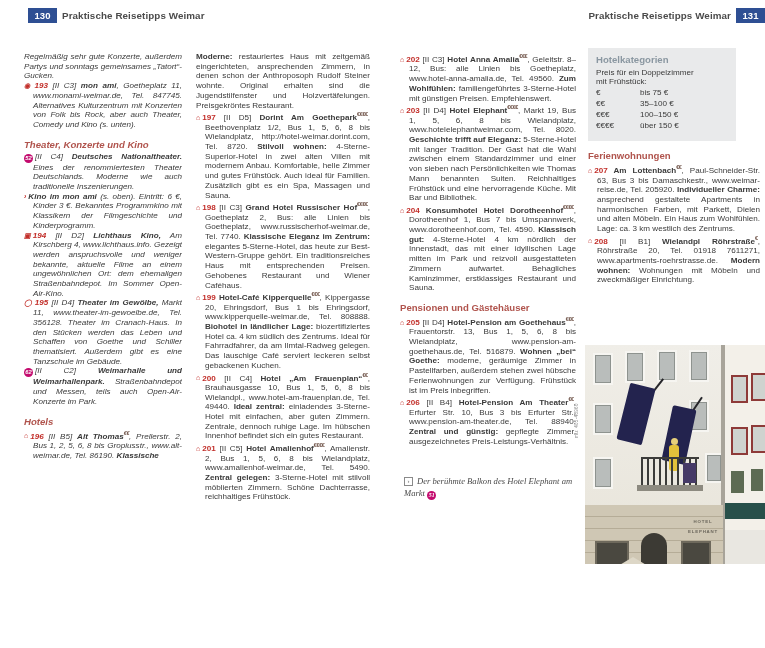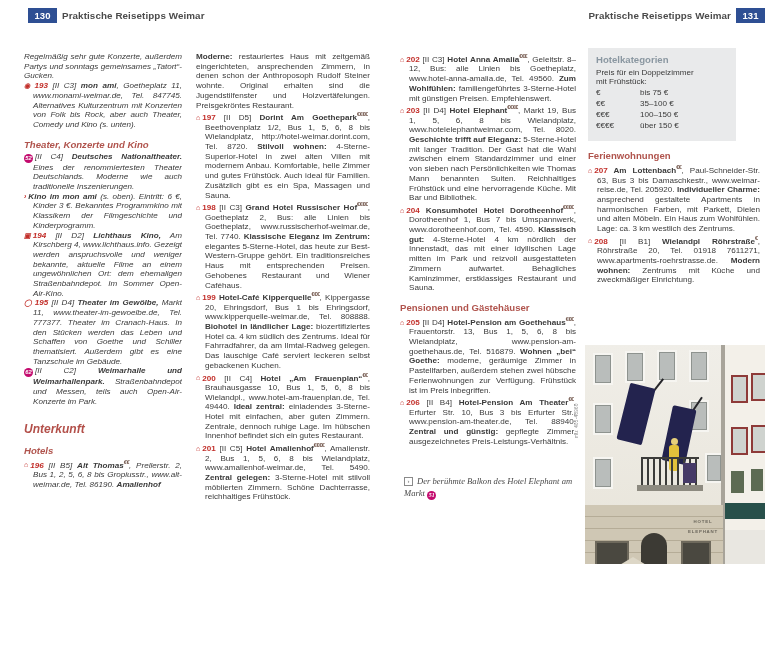--- a/index.html
+++ b/index.html
@@ -91,25 +91,24 @@
     <span class="pagenum">131</span>
   </div>
 
   <div class="col col1">
       <div class="para"><span>Regelmäßig sehr gute Konzerte, außerdem Partys und sonntags gemeinsames „Tatort“-Gucken.</span></div>
       <div class="entry"><span class="marker">◉</span><span class="b red">193 </span><span>[II C3] </span><span class="b">mon ami</span><span>, Goetheplatz 11, www.monami-weimar.de, Tel. 847745. Alternatives Kulturzentrum mit Konzerten von Folk bis Rock, aber auch Theater, Comedy und Kino (s. unten).</span></div>
       <div class="subhead">Theater, Konzerte und Kino</div>
       <div class="entry"><span class="badge">52</span><span>[II C4] </span><span class="b">Deutsches Nationaltheater.</span><span> Eines der renommiertesten Theater Deutschlands. Moderne wie auch traditionelle Inszenierungen.</span></div>
       <div class="entry"><span class="marker">›</span><span class="b">Kino im mon ami</span><span> (s. oben). Eintritt: 6 €, Kinder 3 €. Bekanntes Programmkino mit Klassikern der Filmgeschichte und Kinderprogramm.</span></div>
       <div class="entry"><span class="marker">▣</span><span class="b red">194 </span><span>[II D2] </span><span class="b">Lichthaus Kino,</span><span> Am Kirschberg 4, www.lichthaus.info. Gezeigt werden anspruchsvolle und weniger bekannte, aktuelle Filme an einem ungewöhnlichen Ort: dem ehemaligen Straßenbahndepot. Im Sommer Open-Air-Kino.</span></div>
-      <div class="entry"><span class="marker">◯</span><span class="b red">195 </span><span>[II D4] </span><span class="b">Theater im Gewölbe,</span><span> Markt 11, www.theater-im-gewoelbe.de, Tel. 777377. Theater im Cranach-Haus. In den Stücken werden das Leben und Schaffen von Goethe und Schiller thematisiert. Außerdem gibt es eine Tanzschule im Gebäude.</span></div>
+      <div class="entry"><span class="marker">◯</span><span class="b red">195 </span><span>[II D4] </span><span class="b">Theater im Gewölbe,</span><span> Markt 11, www.theater-im-gewoelbe.de, Tel. 356128. Theater im Cranach-Haus. In den Stücken werden das Leben und Schaffen von Goethe und Schiller thematisiert. Außerdem gibt es eine Tanzschule im Gebäude.</span></div>
       <div class="entry"><span class="badge">62</span><span>[II C2] </span><span class="b">Weimarhalle und Weimarhallenpark.</span><span> Straßenbahndepot und Messen, teils auch Open-Air-Konzerte im Park.</span></div>
-      <div class="bighead">Unterkunft</div>
       <div class="subhead">Hotels</div>
-      <div class="entry"><span class="marker">⌂</span><span class="b red">196 </span><span>[II B5] </span><span class="b">Alt Thomas</span><span class="sup">€€</span><span>, Prellerstr. 2, Bus 1, 2, 5, 6, 8 bis Gropiusstr., www.alt-weimar.de, Tel. 86190. </span><span class="b">Amalienhof</span></div>
+      <div class="entry"><span class="marker">⌂</span><span class="b red">196 </span><span>[II B5] </span><span class="b">Alt Thomas</span><span class="sup">€€</span><span>, Prellerstr. 2, Bus 1, 2, 5, 6, 8 bis Gropiusstr., www.alt-weimar.de, Tel. 86190. </span><span class="b">Klassische</span></div>
     </div>
   <div class="col col2">
       <div class="para"><span class="b">Moderne:</span><span> restauriertes Haus mit zeitgemäß eingerichteten, ansprechenden Zimmern, in denen schon der Anthroposoph Rudolf Steiner wohnte. Original erhalten sind die Jugendstilfenster und Holzvertäfelungen. Preisgekröntes Restaurant.</span></div>
       <div class="entry"><span class="marker">⌂</span><span class="b red">197 </span><span>[II D5] </span><span class="b">Dorint Am Goethepark</span><span class="sup">€€€€</span><span>, Beethovenplatz 1/2, Bus 1, 5, 6, 8 bis Wielandplatz, http://hotel-weimar.dorint.com, Tel. 8720. </span><span class="b">Stilvoll wohnen:</span><span> 4-Sterne-Superior-Hotel in zwei alten Villen mit modernem Anbau. Komfortable, helle Zimmer und gutes Frühstück. Auch ideal für Familien. Zusätzlich gibt es ein Spa, Massagen und Sauna.</span></div>
       <div class="entry"><span class="marker">⌂</span><span class="b red">198 </span><span>[II C3] </span><span class="b">Grand Hotel Russischer Hof</span><span class="sup">€€€€</span><span>, Goetheplatz 2, Bus: alle Linien bis Goetheplatz, www.russischerhof-weimar.de, Tel. 7740. </span><span class="b">Klassische Eleganz im Zentrum:</span><span> elegantes 5-Sterne-Hotel, das heute zur Best-Western-Gruppe gehört. Ein traditionsreiches Haus mit entsprechenden Preisen. Gehobenes Restaurant und Wiener Caféhaus.</span></div>
       <div class="entry"><span class="marker">⌂</span><span class="b red">199 </span><span class="b">Hotel-Café Kipperquelle</span><span class="sup">€€€</span><span>, Kippergasse 20, Ehringsdorf, Bus 1 bis Ehringsdorf, www.kipperquelle-weimar.de, Tel. 808888. </span><span class="b">Biohotel in ländlicher Lage:</span><span> biozertifiziertes Hotel ca. 4 km südlich des Zentrums. Ideal für Fahrradfahrer, da am Ilmtal-Radweg gelegen. Das lauschige Café serviert leckeren selbst gebackenen Kuchen.</span></div>
       <div class="entry"><span class="marker">⌂</span><span class="b red">200 </span><span>[II C4] </span><span class="b">Hotel „Am Frauenplan“</span><span class="sup">€€</span><span>, Brauhausgasse 10, Bus 1, 5, 6, 8 bis Wielandpl., www.hotel-am-frauenplan.de, Tel. 49440. </span><span class="b">Ideal zentral:</span><span> einladendes 3-Sterne-Hotel mit einfachen, aber guten Zimmern. Zentrale, dennoch ruhige Lage. Im hübschen Innenhof befindet sich ein gutes Restaurant.</span></div>
       <div class="entry"><span class="marker">⌂</span><span class="b red">201 </span><span>[II C5] </span><span class="b">Hotel Amalienhof</span><span class="sup">€€€€</span><span>, Amalienstr. 2, Bus 1, 5, 6, 8 bis Wielandplatz, www.amalienhof-weimar.de, Tel. 5490. </span><span class="b">Zentral gelegen:</span><span> 3-Sterne-Hotel mit stilvoll möblierten Zimmern. Schöne Dachterrasse, reichhaltiges Frühstück.</span></div>
     </div>
   <div class="col col3">
@@ -142,21 +141,21 @@
           </div>
           <div class="pricerow">
             <span class="sym">€€€€</span>
             <span>über 150 €</span>
           </div>
         </div>
     </div>
     <div>
         <div class="subhead">Ferienwohnungen</div>
         <div class="entry"><span class="marker">⌂</span><span class="b red">207 </span><span class="b">Am Lottenbach</span><span class="sup">€€</span><span>, Paul-Schneider-Str. 63, Bus 3 bis Damaschkestr., www.weimar-reise.de, Tel. 205920. </span><span class="b">Individueller Charme:</span><span> ansprechend gestaltete Apartments in harmonischen Farben, mit Parkett, Dielen und alten Möbeln. Ein Haus zum Wohlfühlen. Lage: ca. 3 km westlich des Zentrums.</span></div>
-        <div class="entry"><span class="marker">⌂</span><span class="b red">208 </span><span>[II B1] </span><span class="b">Wielandpl Röhrstraße</span><span class="sup">€</span><span>, Röhrstraße 20, Tel. 01918 7611271, www.apartments-roehrstrasse.de. </span><span class="b">Modern wohnen:</span><span> Zentrums mit Küche und zweckmäßiger Einrichtung.</span></div>
+        <div class="entry"><span class="marker">⌂</span><span class="b red">208 </span><span>[II B1] </span><span class="b">Wielandpl Röhrstraße</span><span class="sup">€</span><span>, Röhrstraße 20, Tel. 01918 7611271, www.apartments-roehrstrasse.de. </span><span class="b">Modern wohnen:</span><span> Wohnungen mit Möbeln und zweckmäßiger Einrichtung.</span></div>
       </div>
   </div>
 
   <div class="credit">mu: 405-48960</div>
   <div class="photo">
     <div class="facade"></div>
 
     <div class="win" style="left:8px;top:8px;width:16px;height:28px;"></div>
     <div class="win" style="left:40px;top:6px;width:16px;height:28px;"></div>
     <div class="win" style="left:72px;top:5px;width:16px;height:28px;"></div>

